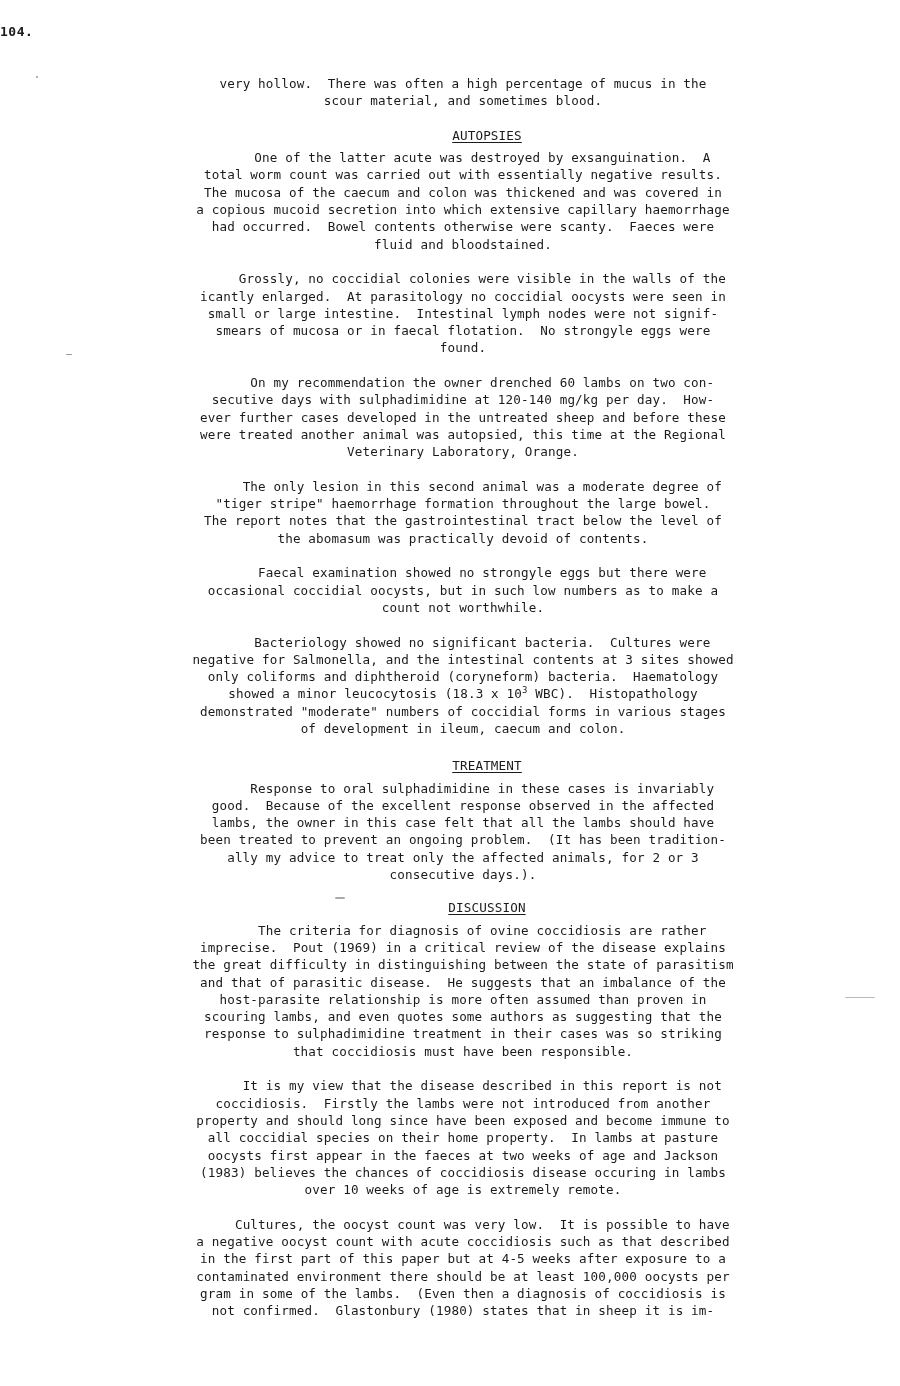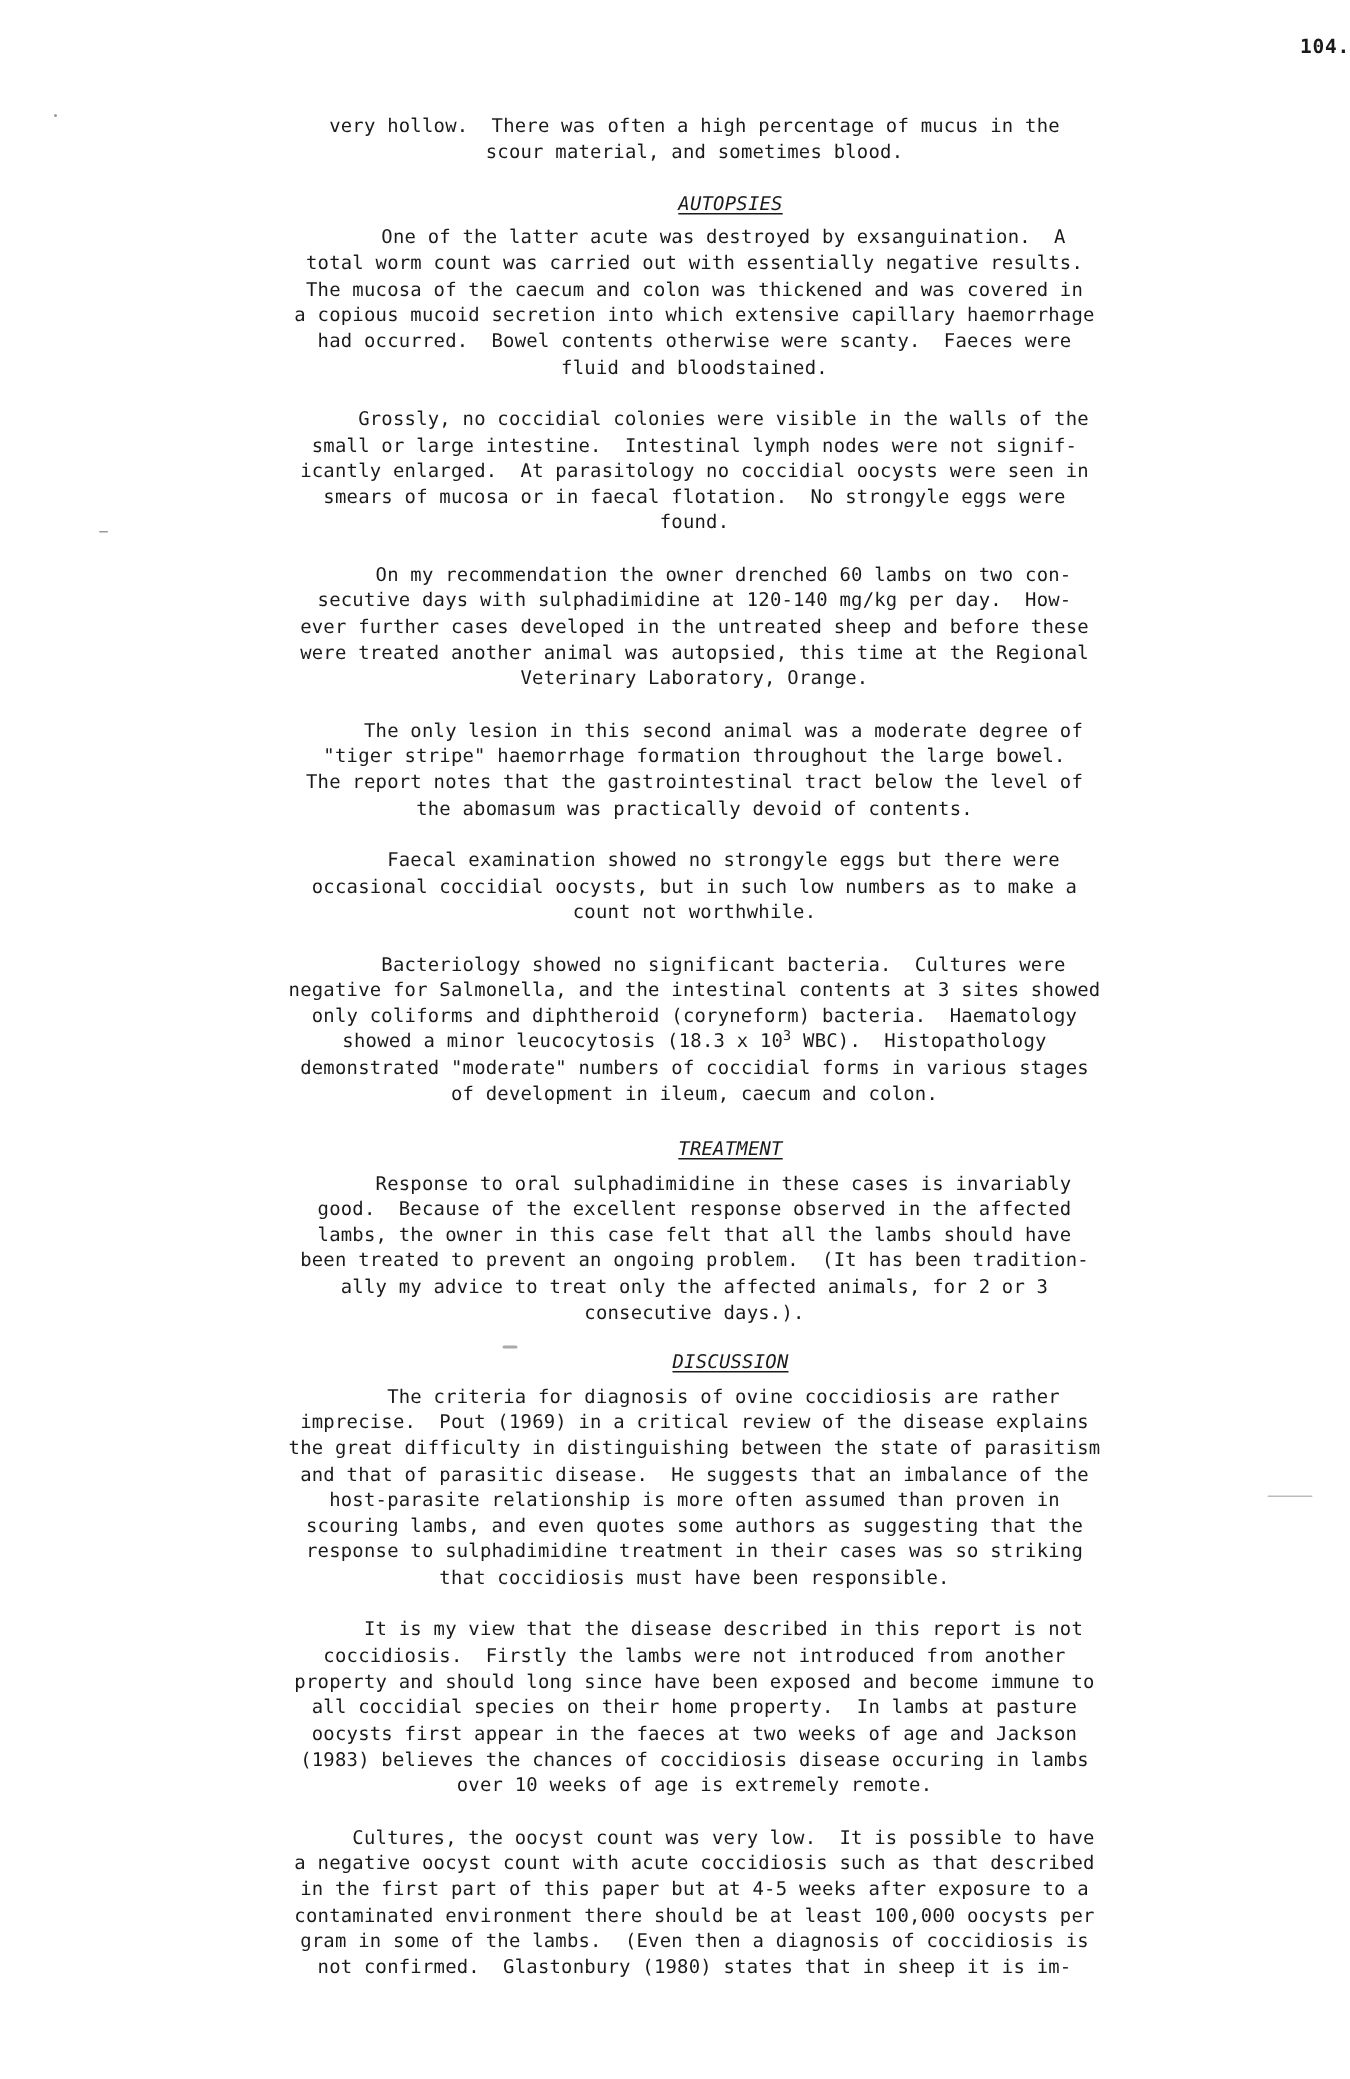--- a/index.html
+++ b/index.html
@@ -2,32 +2,32 @@
 <html><head>
 <meta charset="utf-8">
 <style>
   html, body { margin: 0; padding: 0; background: #ffffff; }
   body {
     width: 900px; height: 1386px; position: relative; overflow: hidden;
     font-family: "DejaVu Sans Mono", "Liberation Mono", monospace;
     color: #1a1a1a;
   }
   .page-number {
-    position: absolute; top: 24px; left: 0; width: 900px; text-align: right;
+    position: absolute; top: 24px; left: 0; width: 900px; text-align: left;
     font-size: 13px; font-weight: bold; letter-spacing: 0.5px;
   }
   .content {
     position: absolute; top: 75px; left: 103px; width: 720px;
     font-size: 12.6px; line-height: 17.3px; letter-spacing: 0.15px; text-align: center;
   }
   .line { white-space: pre; display: block; height: 17.3px; }
   .para { margin: 0 0 17.3px 0; }
   .heading {
     display: inline-block; margin-left: 48px; text-decoration: underline;
-    text-decoration-thickness: 1px; text-underline-offset: 2px; font-style: italic;
+    text-decoration-thickness: 1px; text-underline-offset: 2px;
   }
   .heading-block { margin: 0 0 5px 0; height: 17.3px; }
   sup { font-size: 9px; line-height: 0; vertical-align: 5px; }
   .speck { position: absolute; background: #999; width: 2px; height: 2px; border-radius: 1px; }
 </style>
 </head>
 <body>
 
 <div class="page-number">104.</div>
 
@@ -46,22 +46,22 @@
     <span class="line">     One of the latter acute was destroyed by exsanguination.  A</span>
     <span class="line">total worm count was carried out with essentially negative results.</span>
     <span class="line">The mucosa of the caecum and colon was thickened and was covered in</span>
     <span class="line">a copious mucoid secretion into which extensive capillary haemorrhage</span>
     <span class="line">had occurred.  Bowel contents otherwise were scanty.  Faeces were</span>
     <span class="line">fluid and bloodstained.</span>
   </div>
 
   <div class="para">
     <span class="line">     Grossly, no coccidial colonies were visible in the walls of the</span>
+    <span class="line">icantly enlarged.  At parasitology no coccidial oocysts were seen in</span>
     <span class="line">small or large intestine.  Intestinal lymph nodes were not signif-</span>
-    <span class="line">icantly enlarged.  At parasitology no coccidial oocysts were seen in</span>
     <span class="line">smears of mucosa or in faecal flotation.  No strongyle eggs were</span>
     <span class="line">found.</span>
   </div>
 
   <div class="para">
     <span class="line">     On my recommendation the owner drenched 60 lambs on two con-</span>
     <span class="line">secutive days with sulphadimidine at 120-140 mg/kg per day.  How-</span>
     <span class="line">ever further cases developed in the untreated sheep and before these</span>
     <span class="line">were treated another animal was autopsied, this time at the Regional</span>
     <span class="line">Veterinary Laboratory, Orange.</span>

